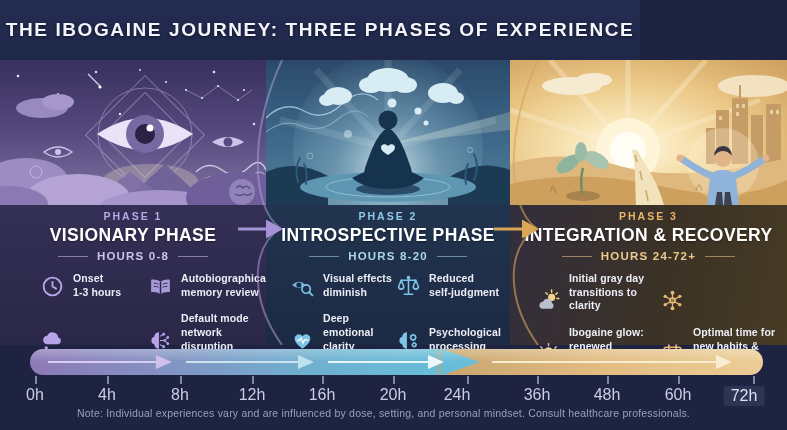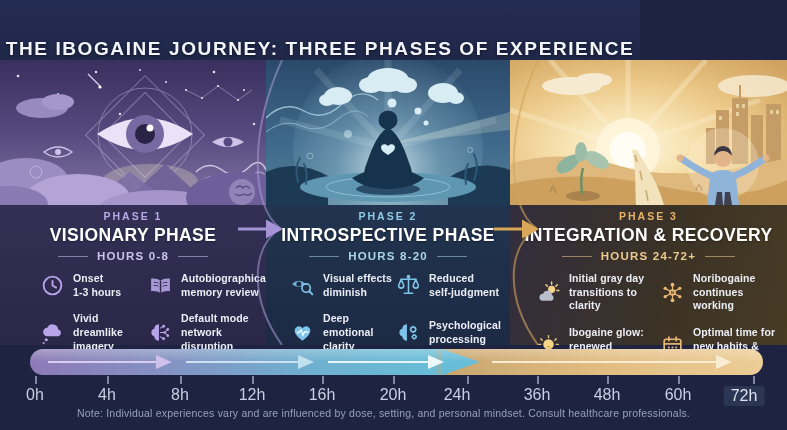--- a/index.html
+++ b/index.html
@@ -2,21 +2,21 @@
 <html><head>
 <meta charset="utf-8">
 <style>
   * { margin:0; padding:0; box-sizing:border-box; }
   html,body { background:#11152b; }
   body { font-family:"Liberation Sans", sans-serif; }
   .stage { position:relative; width:787px; height:430px; background:#1e2342; overflow:hidden; }
 
   
   .app-header { position:absolute; top:0; left:0; width:640px; height:60px;
-    background:linear-gradient(180deg,#232c52,#202849); display:flex; align-items:flex-end; justify-content:center; }
+    background:linear-gradient(180deg,#232c52,#202849); display:flex; align-items:center; justify-content:center; }
   .app-title { color:#f3f5fb; font-size:19px; font-weight:bold; letter-spacing:1.6px;
     text-shadow:0 1px 3px rgba(0,0,0,.55); }
 
   
   .panel { position:absolute; top:60px; height:285px; }
   .panel.p1 { left:0;   width:266px; }
   .panel.p2 { left:266px; width:244px; }
   .panel.p3 { left:510px; width:277px; }
   .illus { position:absolute; top:0; left:0; width:100%; height:145px; display:block; }
   .panel-info { position:absolute; top:145px; left:0; width:100%; height:140px; text-align:center; padding-top:5px; }
@@ -32,21 +32,21 @@
   .phase-hours::before, .phase-hours::after { content:""; width:30px; height:1px; background:currentColor; opacity:.55; }
 
   .p1 .phase-label{color:#b9a8e6} .p1 .phase-hours{color:#cdc2ec} .p1 .icon{color:#b7a4e8}
   .p2 .phase-label{color:#8ecbe8} .p2 .phase-hours{color:#a9d6ec} .p2 .icon{color:#7ec3e8}
   .p3 .phase-label{color:#e9b469} .p3 .phase-hours{color:#ecca8e} .p3 .icon{color:#e8b877}
 
   .items { display:grid; grid-template-columns:104px 1fr; gap:13px 4px; text-align:left; margin-top:10px; }
   .p1 .items { padding-left:40px; padding-right:4px; }
   .p2 .items { padding-left:24px; padding-right:4px; grid-template-columns:102px 1fr; }
   .p3 .items { padding-left:26px; padding-right:4px; grid-template-columns:120px 1fr; }
-  .item { display:flex; gap:8px; align-items:center; }
+  .item { display:flex; gap:8px; align-items:flex-end; }
   .item .icon { width:25px; height:25px; flex:none; }
   .item-text { font-size:10.5px; font-weight:bold; color:#eceef6; line-height:1.3; letter-spacing:.1px; }
 
   
   .divider { position:absolute; top:60px; pointer-events:none; }
   .phase-arrow { position:absolute; }
 
   
   .timeline-bar { position:absolute; left:0; top:344px; }
   .tick { position:absolute; top:376px; width:1.5px; height:8px; background:#7f86a0; }
@@ -143,21 +143,20 @@
             <path d="M5.5 9 C7.5 8.8 9 9.2 10 9.8 M5.5 12 C7.5 11.8 9 12.2 10 12.8 M14 9.8 C15 9.2 16.5 8.8 18.5 9 M14 12.8 C15 12.2 16.5 11.8 18.5 12" stroke="#2a2748" stroke-width=".9" fill="none"></path>
           </svg>
           <div class="item-text"><span>Autobiographical</span><br><span>memory review</span></div>
         </div>
         <div class="item">
           <svg class="icon" viewBox="0 0 24 24" fill="currentColor">
             <path d="M7 15.5 a4 4 0 0 1 0 -8 a5.5 5.5 0 0 1 10.5 1.5 A3.3 3.3 0 0 1 17 15.5 Z"></path>
             <circle cx="6" cy="19" r="1.5"></circle>
               <circle cx="3.5" cy="22" r="1"></circle>
           </svg>
-          <div class="item-text"><span>Vivid dreamlike</span><br><span>imagery</span></div>
         </div>
         <div class="item">
           <svg class="icon" viewBox="0 0 24 24">
             <path d="M10.5 4 a4.5 4.5 0 0 0 -4.5 4.5 a3.6 3.6 0 0 0 0 7 A4.5 4.5 0 0 0 10.5 20 Z" fill="currentColor"></path>
             <g stroke="currentColor" stroke-width="1" fill="none">
               <path d="M11.5 8 L15 6 M11.5 12 L16 12 M16 12 L19 9 M16 12 L19 15 M11.5 16 L15 18"></path>
             </g>
             <g fill="currentColor">
                 <circle cx="15" cy="6" r="1.4"></circle>
                 <circle cx="19" cy="9" r="1.3"></circle>
@@ -375,21 +374,20 @@
             <g fill="currentColor">
                 <circle cx="12" cy="4.5" r="1.8"></circle>
                 <circle cx="19" cy="8" r="1.6"></circle>
                 <circle cx="19" cy="16" r="1.6"></circle>
                 <circle cx="12" cy="19.5" r="1.8"></circle>
                 <circle cx="5" cy="16" r="1.6"></circle>
                 <circle cx="5" cy="8" r="1.6"></circle>
               </g>
             <text x="12" y="13.6" font-size="4" text-anchor="middle" fill="#3b3226" font-family="Liberation Sans, sans-serif" font-weight="bold">N</text>
           </svg>
-          <div class="item-text"><span>Noribogaine</span><br><span>continues working</span></div>
         </div>
         <div class="item">
           <svg class="icon" viewBox="0 0 24 24">
             <g stroke="#f5d489" stroke-width="1.3" stroke-linecap="round" opacity=".9">
               <line x1="12" y1="1.5" x2="12" y2="3.5"></line>
                 <line x1="4.5" y1="4.5" x2="6" y2="6"></line>
                 <line x1="19.5" y1="4.5" x2="18" y2="6"></line>
               <line x1="2.5" y1="10" x2="4.5" y2="10"></line>
                 <line x1="21.5" y1="10" x2="19.5" y2="10"></line>
             </g>

